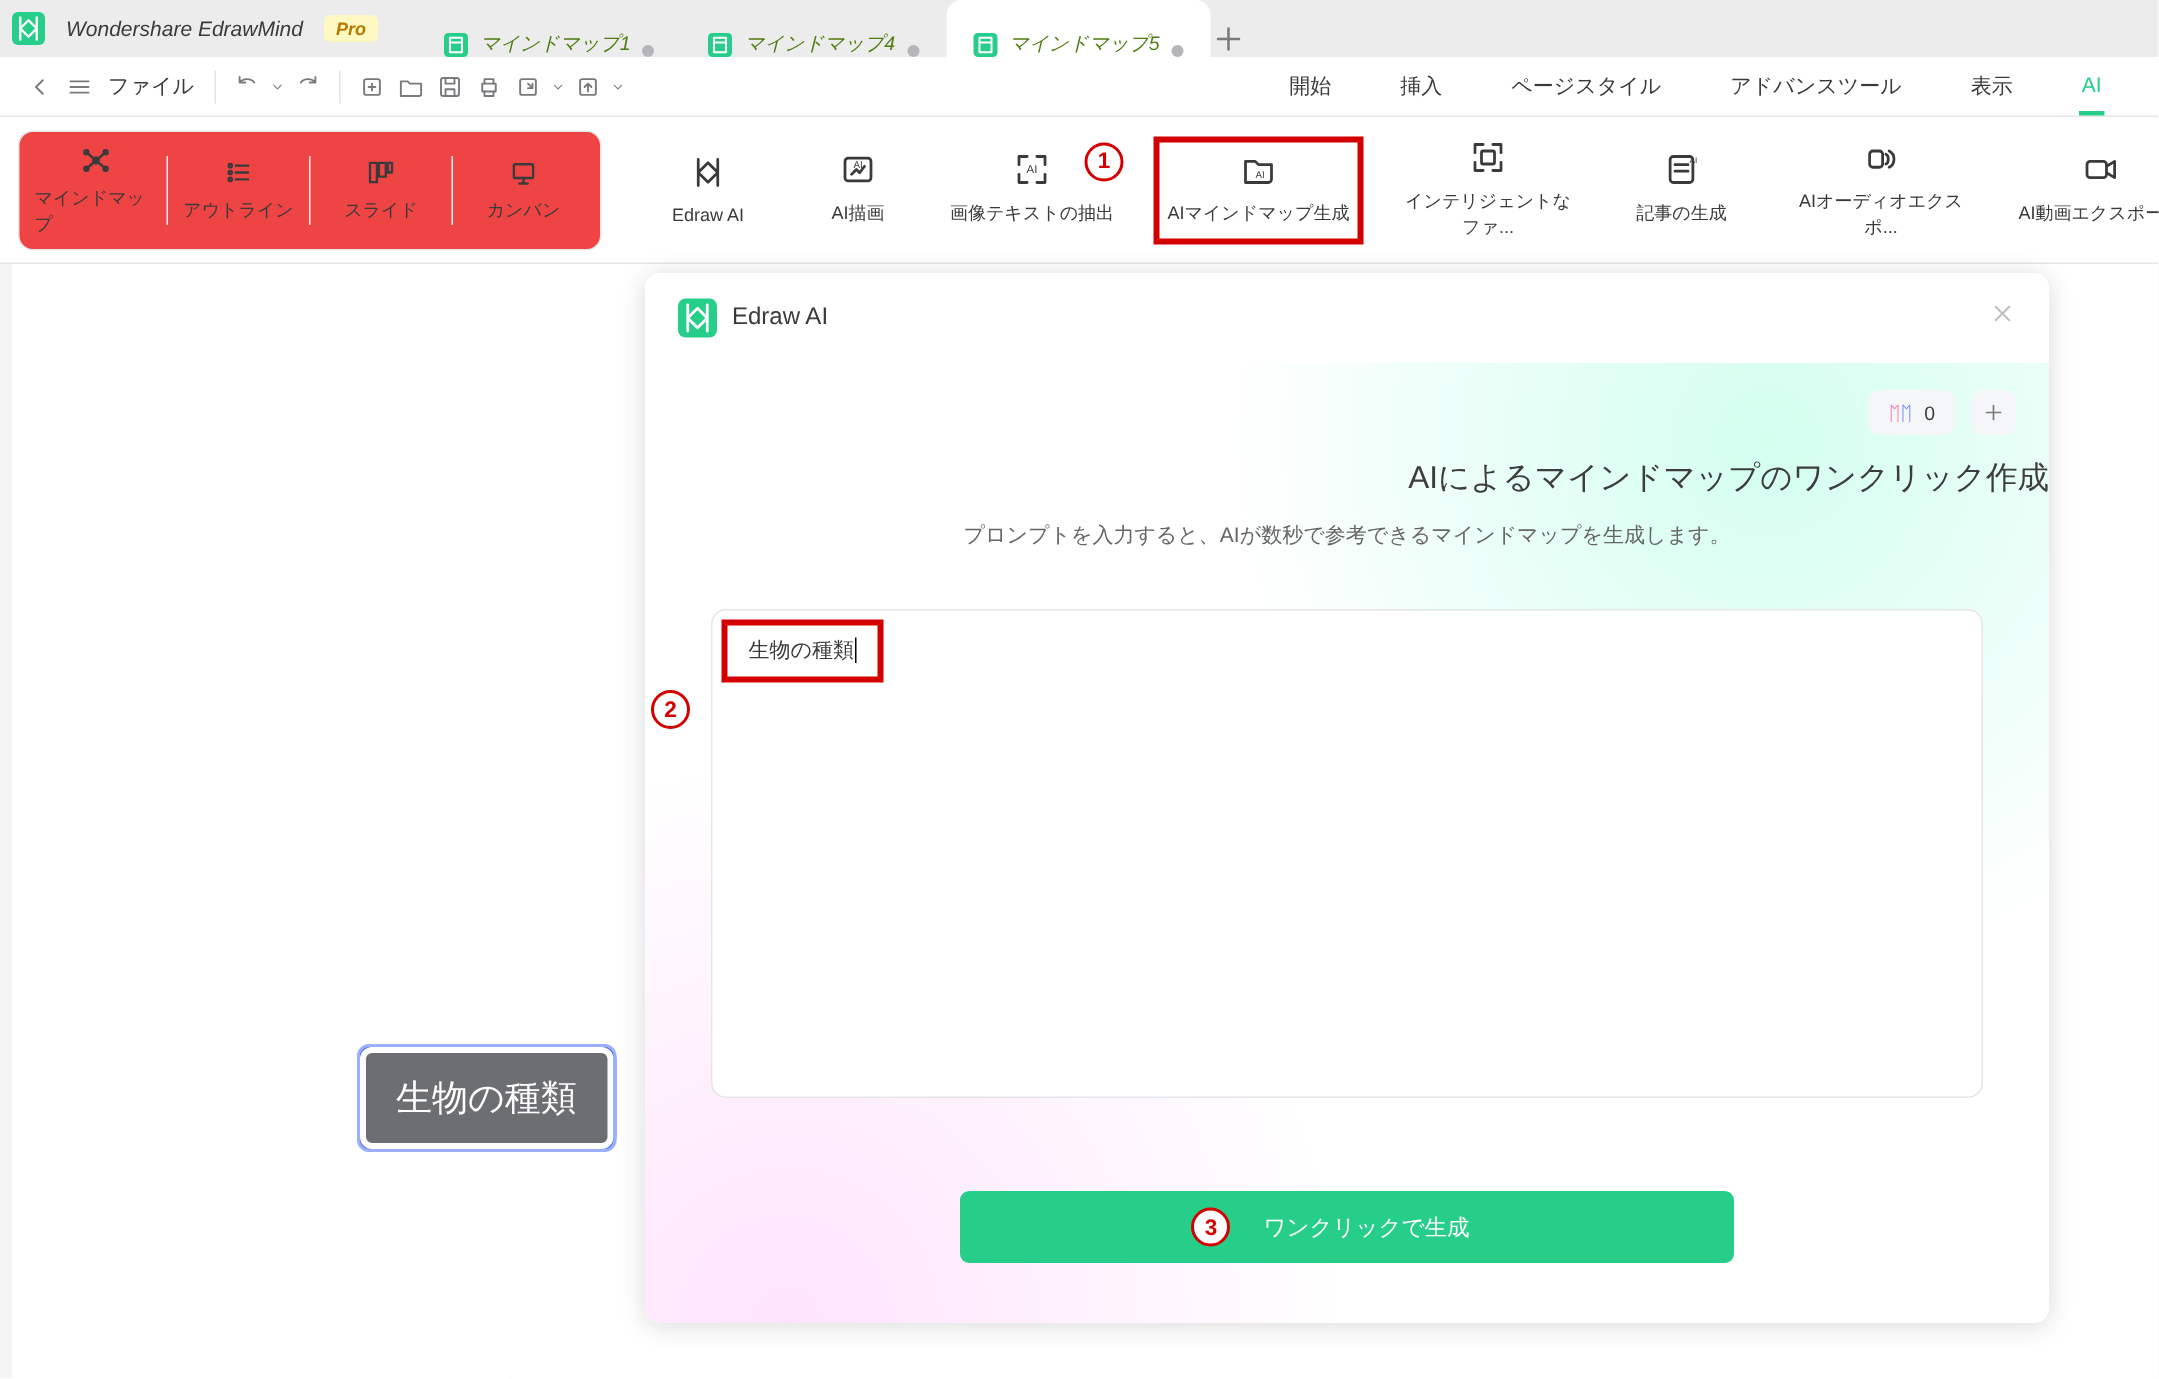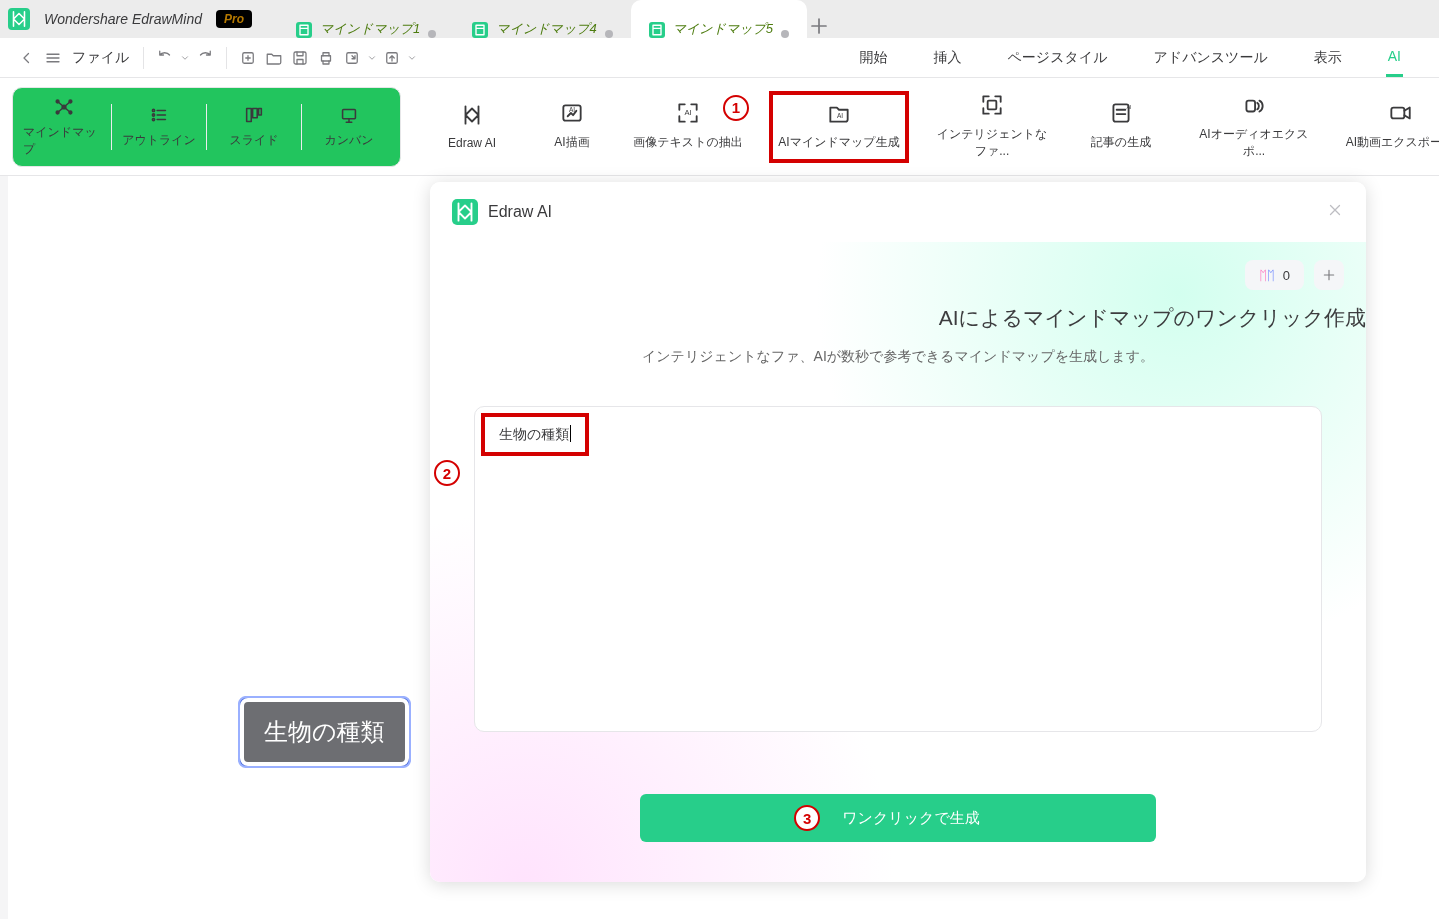--- a/index.html
+++ b/index.html
@@ -21,41 +21,41 @@
     --gradient-b:#d3ffef; 
   }
   *{box-sizing:border-box;}
   html,body{margin:0;padding:0;font-family:"Hiragino Sans","Yu Gothic UI","Meiryo",Arial,sans-serif;color:var(--text);}
   body{width:1439px;height:919px;background:#fff;position:relative;overflow:hidden;}
 
   
   .titlebar{height:38px;background:var(--title-bg);display:flex;align-items:center;padding:0 8px;gap:14px;font-style:italic;}
   .app-logo{width:22px;height:22px;border-radius:4px;background:var(--menu-green);display:flex;align-items:center;justify-content:center;color:#fff;font-weight:700;font-size:12px}
   .app-title{font-size:14px;color:#3a3a3c;}
-  .pro-badge{padding:2px 8px;border-radius:4px;background:#000000;color:#b57900;font-size:12px;font-weight:600}
+  .pro-badge{padding:2px 8px;border-radius:4px;background:#fef9c3;color:#b57900;font-size:12px;font-weight:600}
   .tabs{display:flex;align-items:flex-end;height:100%;margin-left:12px}
   .tab{display:flex;align-items:flex-end;gap:8px;height:100%;padding:0 18px;border-top-left-radius:10px;border-top-right-radius:10px;font-size:13px;color:#4d7c0f;background:transparent}
   .tab.active{background:var(--tab-active)}
   .doc-mini{width:16px;height:16px;border-radius:3px;background:var(--menu-green);display:flex;align-items:center;justify-content:center;color:#fff;font-size:10px}
   .dot{width:8px;height:8px;border-radius:50%;background:#b6b6ba}
   .tab-plus{width:24px;height:24px;display:flex;align-items:center;justify-content:center;color:#7a7a7e}
 
   
   .menubar{height:40px;background:#fff;border-bottom:1px solid var(--border);display:flex;align-items:center;padding:0 14px;}
   .qbtn{width:26px;height:26px;display:flex;align-items:center;justify-content:center;color:#7a7a7e;border-radius:6px}
   .qbtn svg{width:18px;height:18px}
   .file{font-size:14px;margin:0 6px}
   .div{width:1px;height:22px;background:#e4e4e6;margin:0 8px}
   .top-menu{position:relative;margin-left:auto;display:flex;align-items:flex-end;height:100%;gap:42px;padding-right:22px}
   .top-menu-item{padding:6px 2px 10px;font-size:14px;color:#3a3a3c}
   .top-menu-item.active{color:var(--menu-green);border-bottom:3px solid var(--menu-green)}
 
   
   .ribbon{height:98px;background:#fff;display:flex;align-items:center;border-bottom:1px solid var(--border)}
-  .view-group{display:flex;align-items:center;padding:8px 10px;margin-left:12px;border:1px solid var(--border);border-radius:10px;background:#22c55e;}
+  .view-group{display:flex;align-items:center;padding:8px 10px;margin-left:12px;border:1px solid var(--border);border-radius:10px;background:#ef4444;}
   .view-btn{width:82px;height:62px;display:flex;flex-direction:column;align-items:center;justify-content:center;gap:6px;border-radius:8px;font-size:12px;color:#3a3a3c}
   .rsep{width:1px;height:46px;background:#ececee;margin:0 6px}
   .ai-group{display:flex;align-items:center;gap:22px;margin-left:28px}
   .ai-btn{display:flex;flex-direction:column;align-items:center;justify-content:center;gap:10px;font-size:12px;color:#3a3a3c;width:120px;height:72px;position:relative;text-align:center}
   .ai-btn .icn{width:26px;height:22px;display:flex;align-items:center;justify-content:center;color:#3a3a3c}
   .ai-highlight{border:4px solid var(--red)}
   .circ{position:absolute;width:26px;height:26px;border-radius:50%;border:2px solid var(--red);color:var(--red);display:flex;align-items:center;justify-content:center;font-weight:700;font-size:15px;z-index:20}
 
   
   .canvas{position:absolute;left:0;right:0;top:176px;bottom:0;background:var(--canvas-bg)}
@@ -375,21 +375,21 @@
         <span>0</span>
       </div>
       <div class="plus-chip">
         <svg viewBox="0 0 24 24" style="width:16px">
             <path d="M12 5v14M5 12h14"></path>
           </svg>
       </div>
     </div>
 
     <div class="panel-h1">AIによるマインドマップのワンクリック作成</div>
-    <div class="panel-sub">インテリジェントなファ、AIが数秒で参考できるマインドマップを生成します。</div>
+    <div class="panel-sub">プロンプトを入力すると、AIが数秒で参考できるマインドマップを生成します。</div>
 
     <div style="position:relative">
       <div class="circ" style="left:4px;top:54px">2</div>
       <div class="prompt-box">
         <div class="prompt-hl">
           <span class="prompt-text">生物の種類</span><span style="border-right:1px solid #000;margin-left:1px"></span>
         </div>
       </div>
     </div>
 

